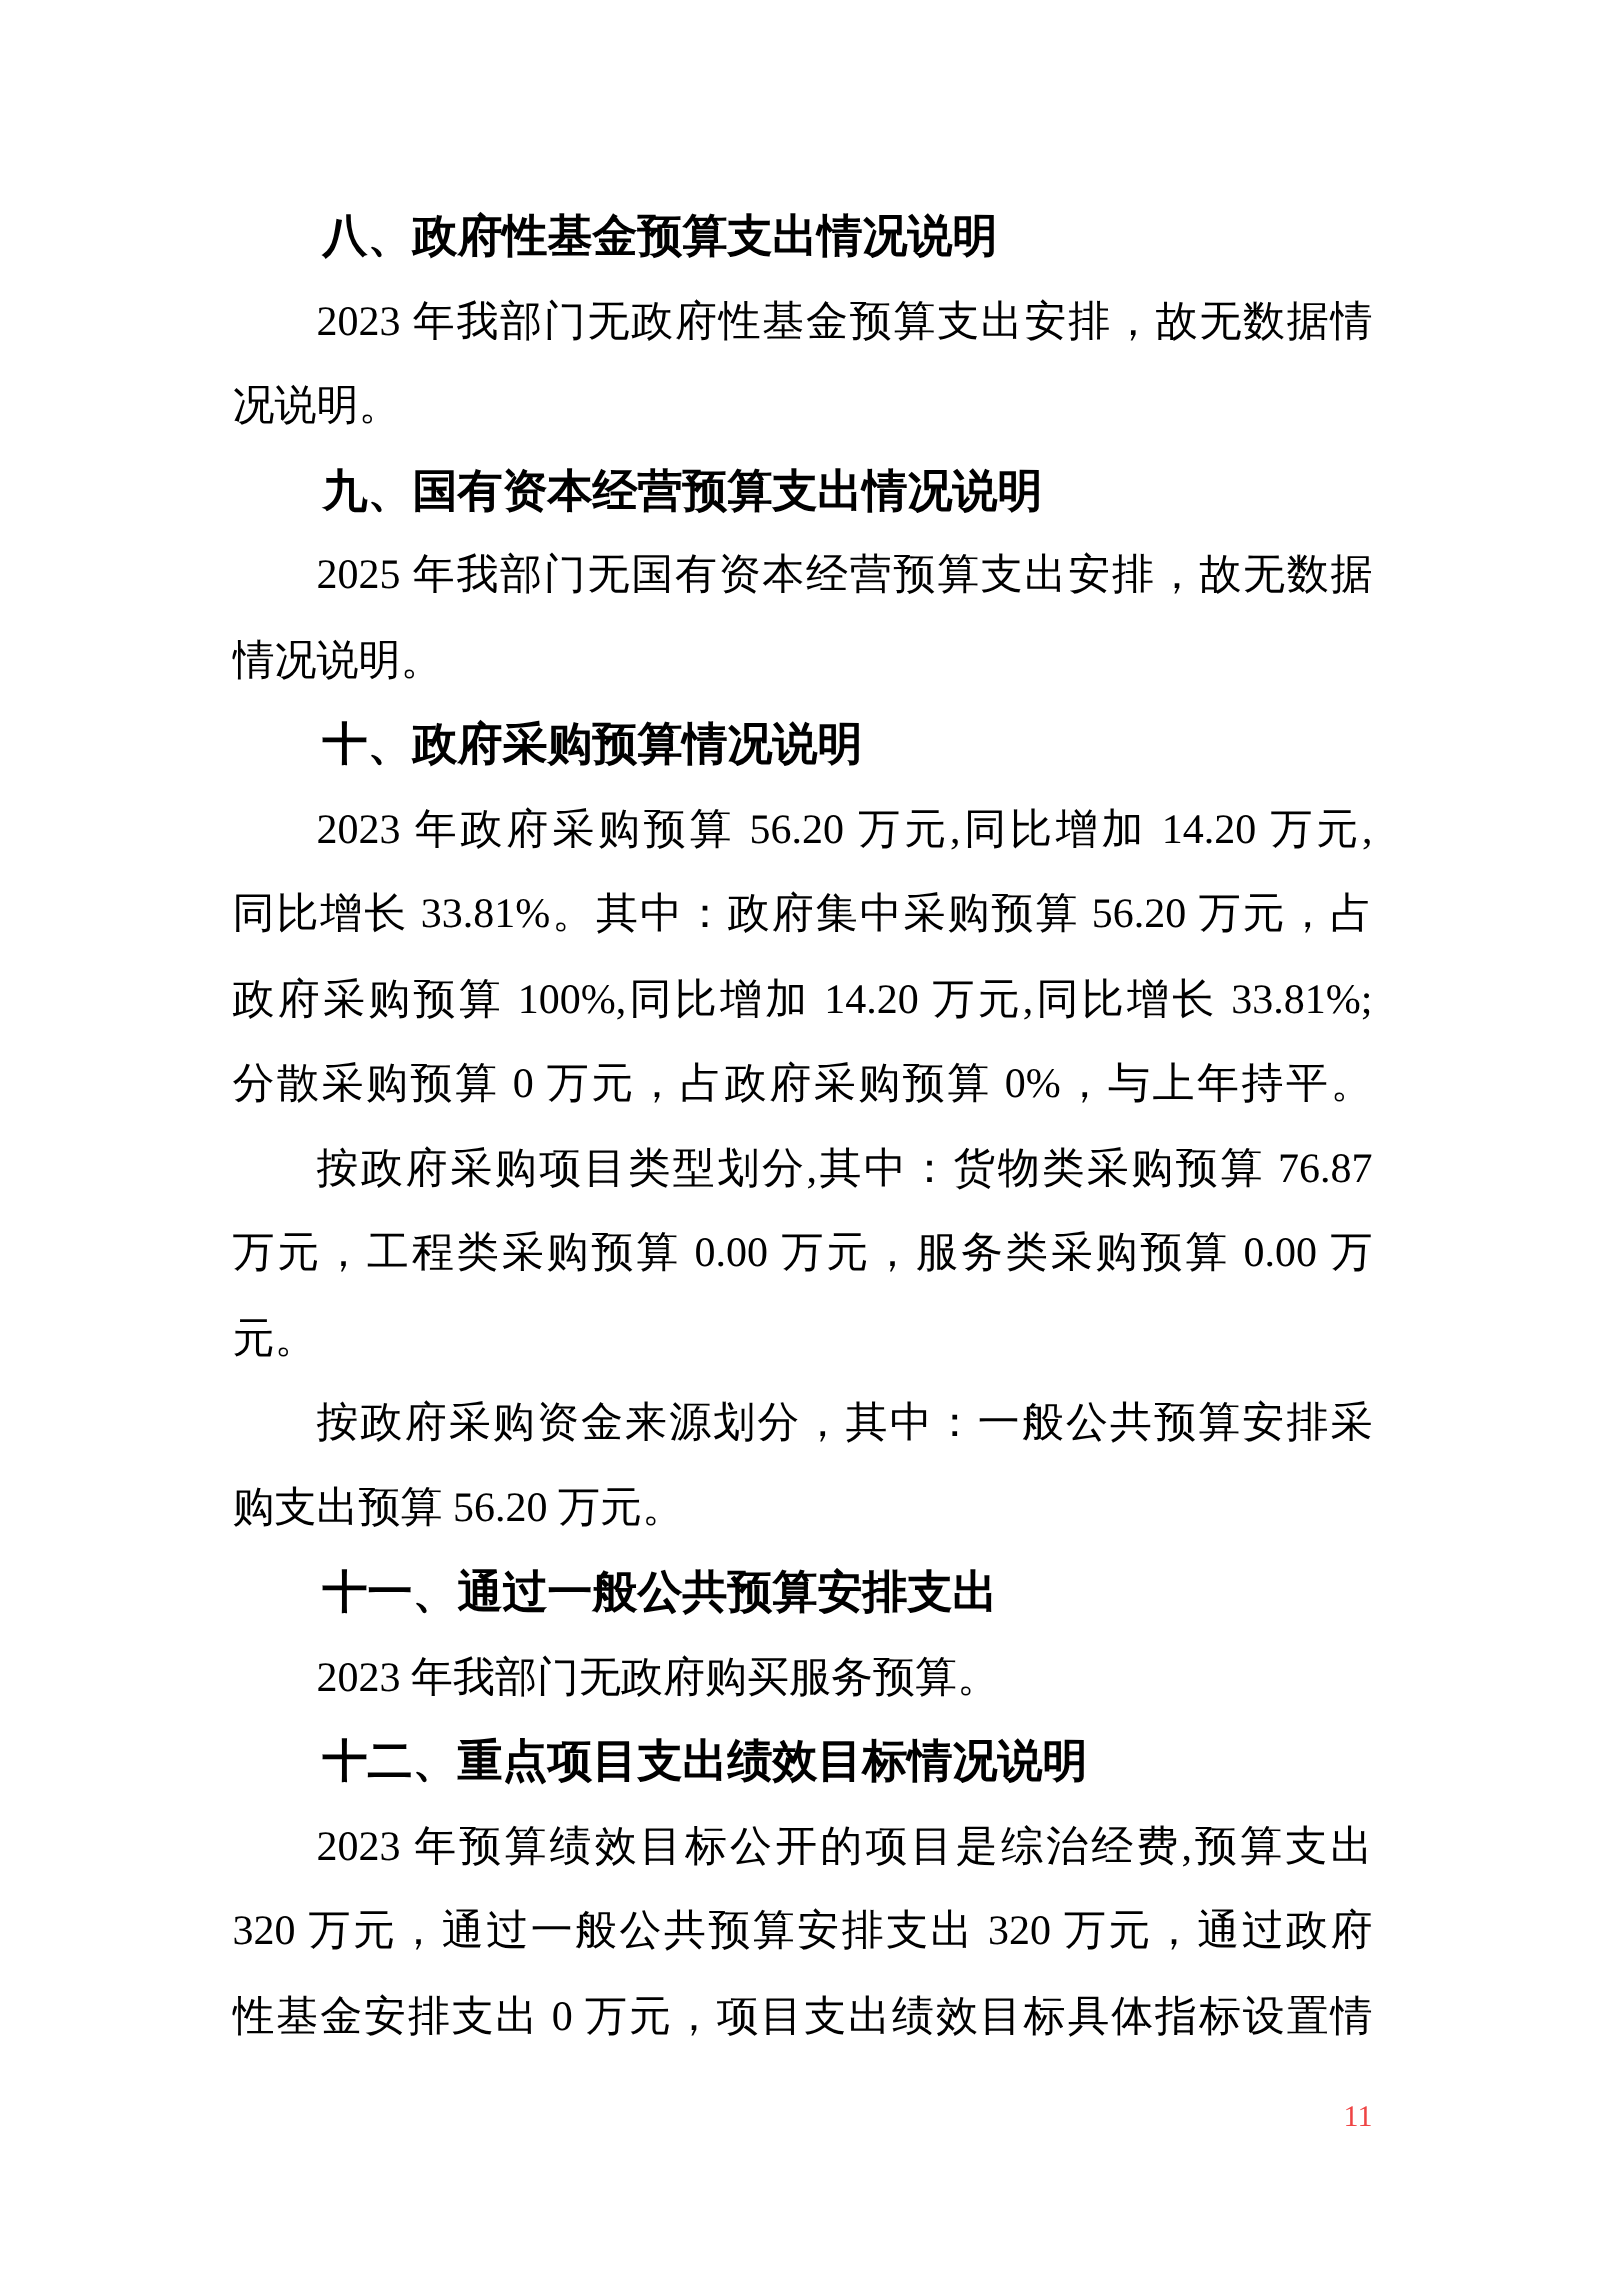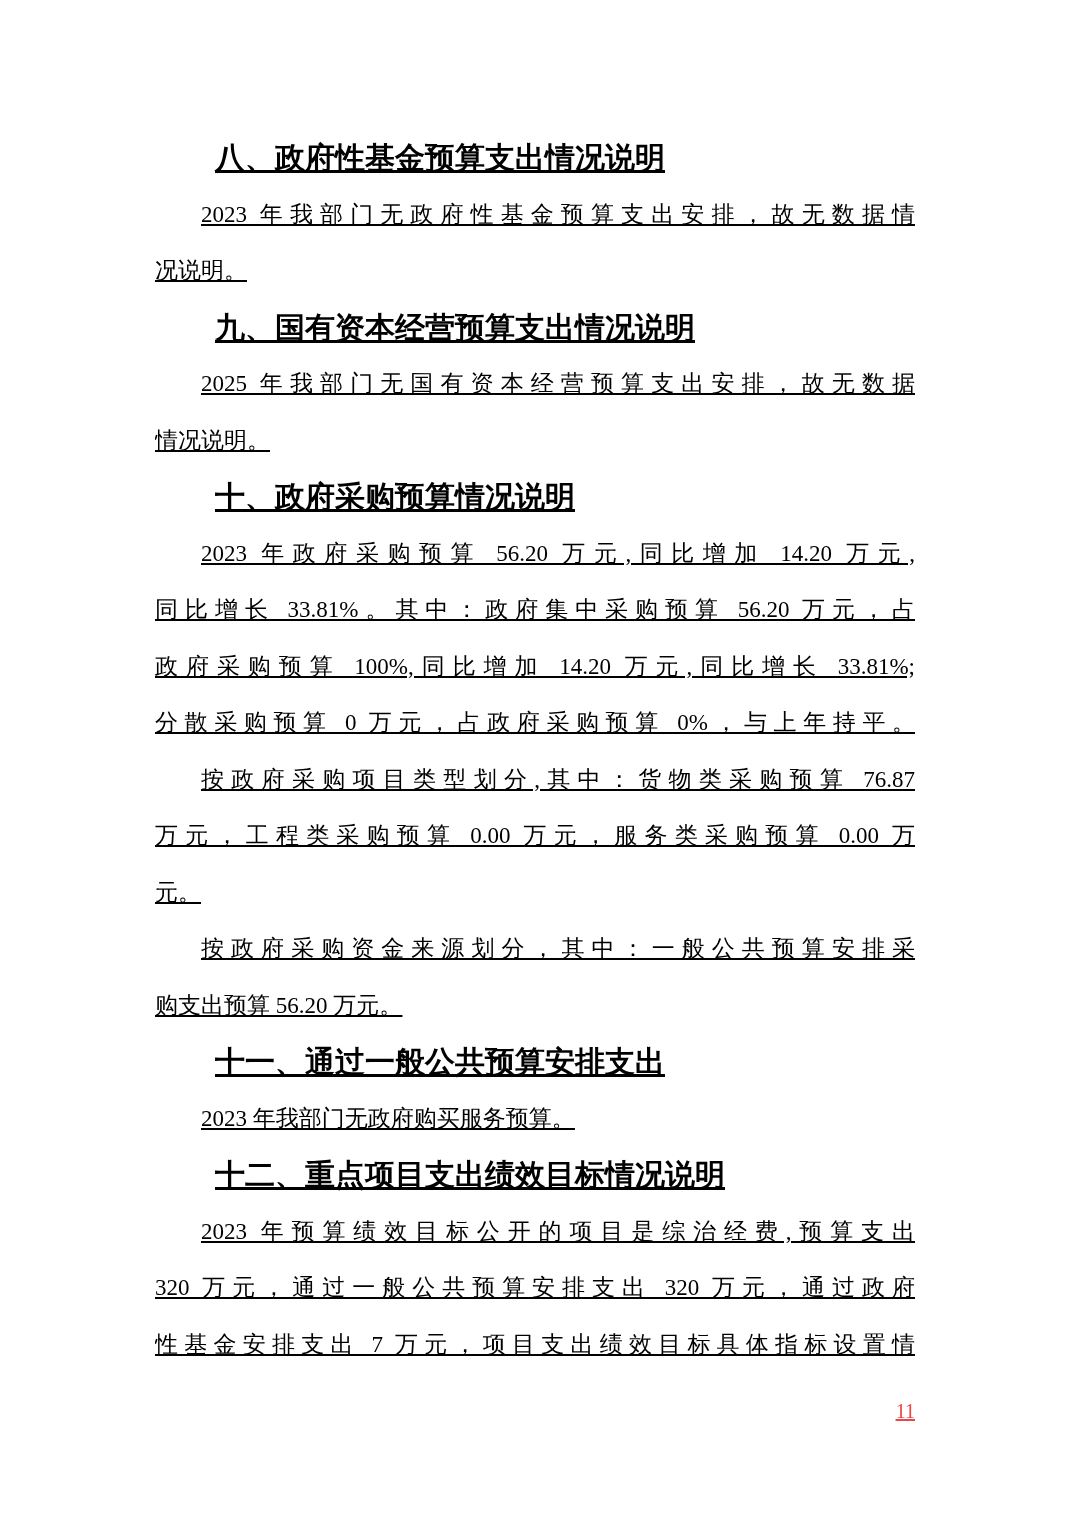--- a/index.html
+++ b/index.html
@@ -1,15 +1,15 @@
 <!DOCTYPE html>
 <html><head>
 <meta charset="utf-8">
 <style>
-  * { margin: 0; padding: 0; box-sizing: border-box; text-decoration: underline; }
+  * { margin: 0; padding: 0; box-sizing: border-box; }
   html, body { background: #e8e8e8; }
   .page {
     position: relative;
     width: 1075px;
     height: 1520px;
     margin: 0 auto;
     background: #ffffff;
     color: #000000;
     overflow: hidden;
   }
@@ -19,21 +19,21 @@
     top: 130px;
     width: 760px;
   }
   .line {
     display: block;
     width: 100%;
     line-height: 56.5px;
     height: 56.5px;
     overflow: hidden;
     font-family: "Liberation Serif", "DejaVu Serif", serif;
-    font-size: 23px;
+    font-size: 28px;
     color: #000000;
   }
   .heading {
     font-family: "Liberation Sans", "DejaVu Sans", sans-serif;
     font-weight: 700;
     font-size: 30px;
     text-indent: 2em;
     text-align: left;
   }
   .fi { text-indent: 2em; }
@@ -72,20 +72,20 @@
     <p class="line ll">元。</p>
     <p class="line fi jl">按政府采购资金来源划分，其中：一般公共预算安排采</p>
     <p class="line ll">购支出预算 56.20 万元。</p>
 
     <h2 class="line heading">十一、通过一般公共预算安排支出</h2>
     <p class="line fi ll">2023 年我部门无政府购买服务预算。</p>
 
     <h2 class="line heading">十二、重点项目支出绩效目标情况说明</h2>
     <p class="line fi jl">2023 年预算绩效目标公开的项目是综治经费,预算支出</p>
     <p class="line jl">320 万元，通过一般公共预算安排支出 320 万元，通过政府</p>
-    <p class="line jl">性基金安排支出 7 万元，项目支出绩效目标具体指标设置情</p>
+    <p class="line jl">性基金安排支出 0 万元，项目支出绩效目标具体指标设置情</p>
 
   </div>
 
   <div class="footer">
     <span>11</span>
   </div>
 </div>
 
 </body></html>

